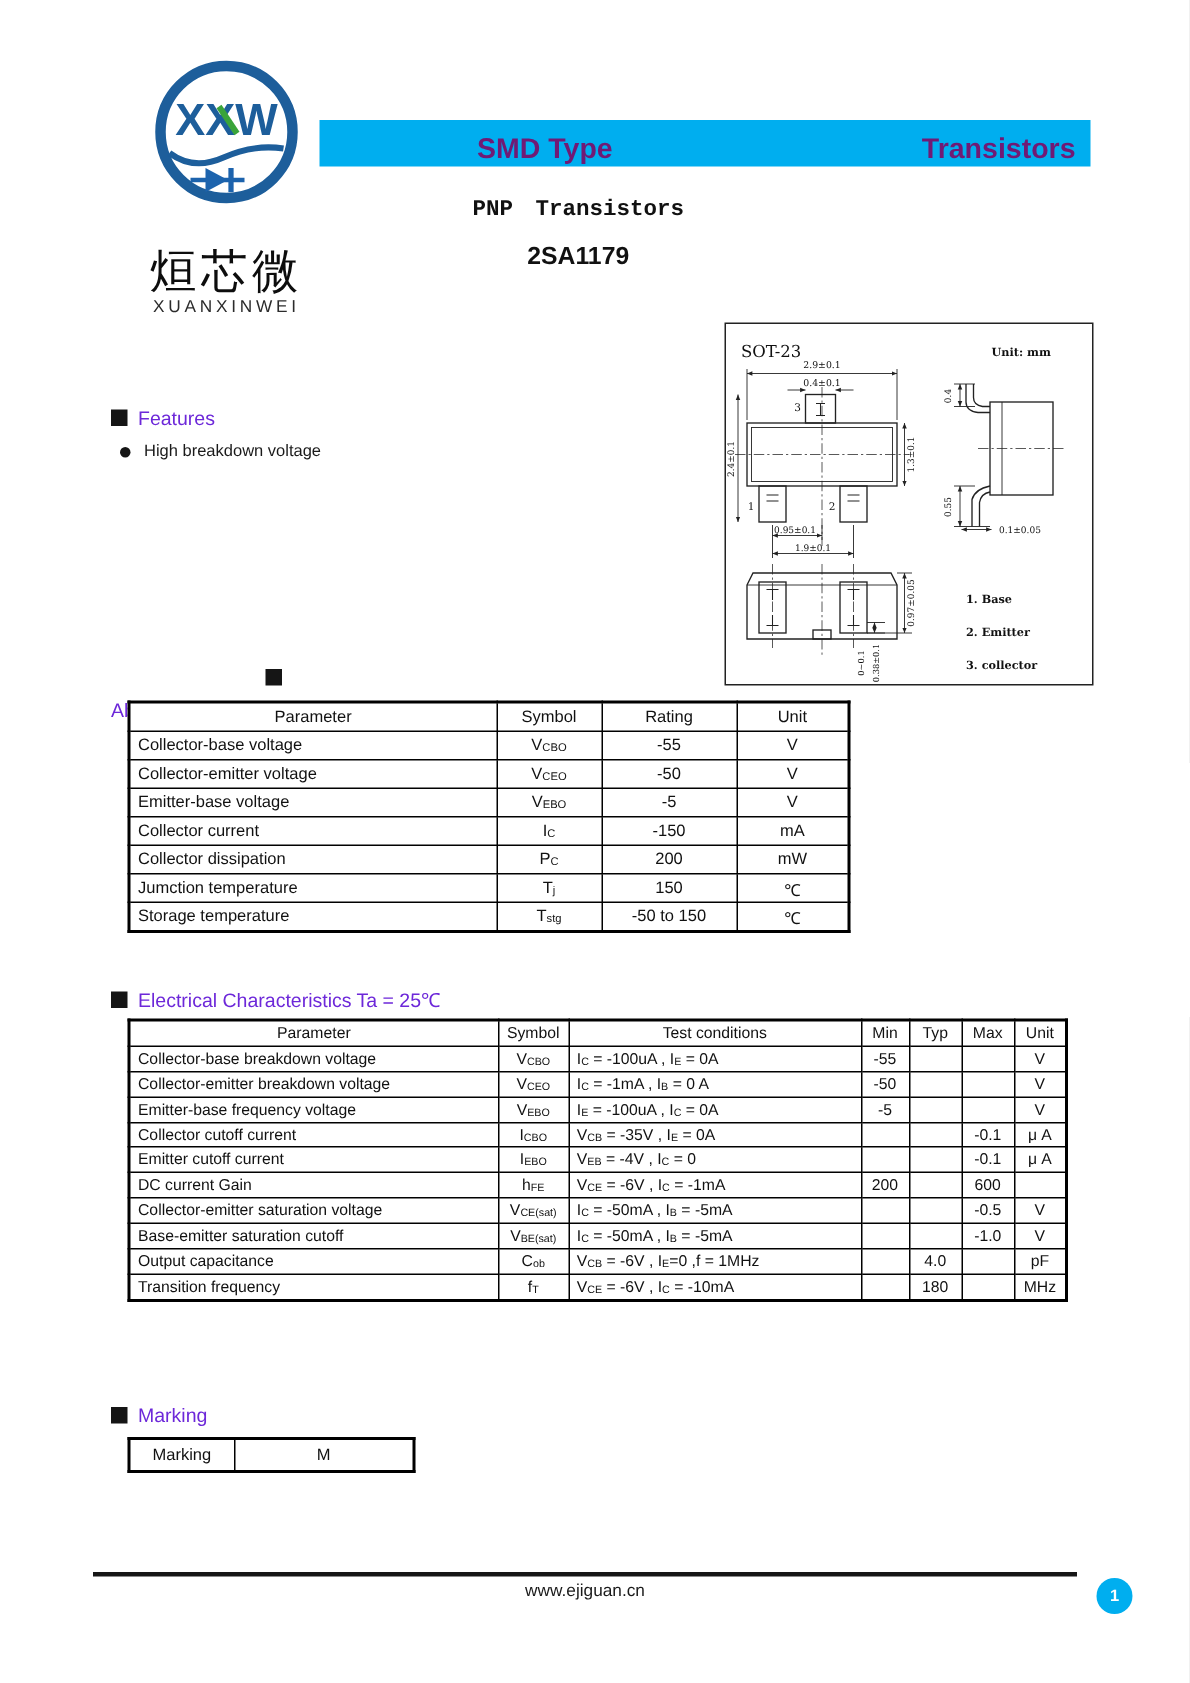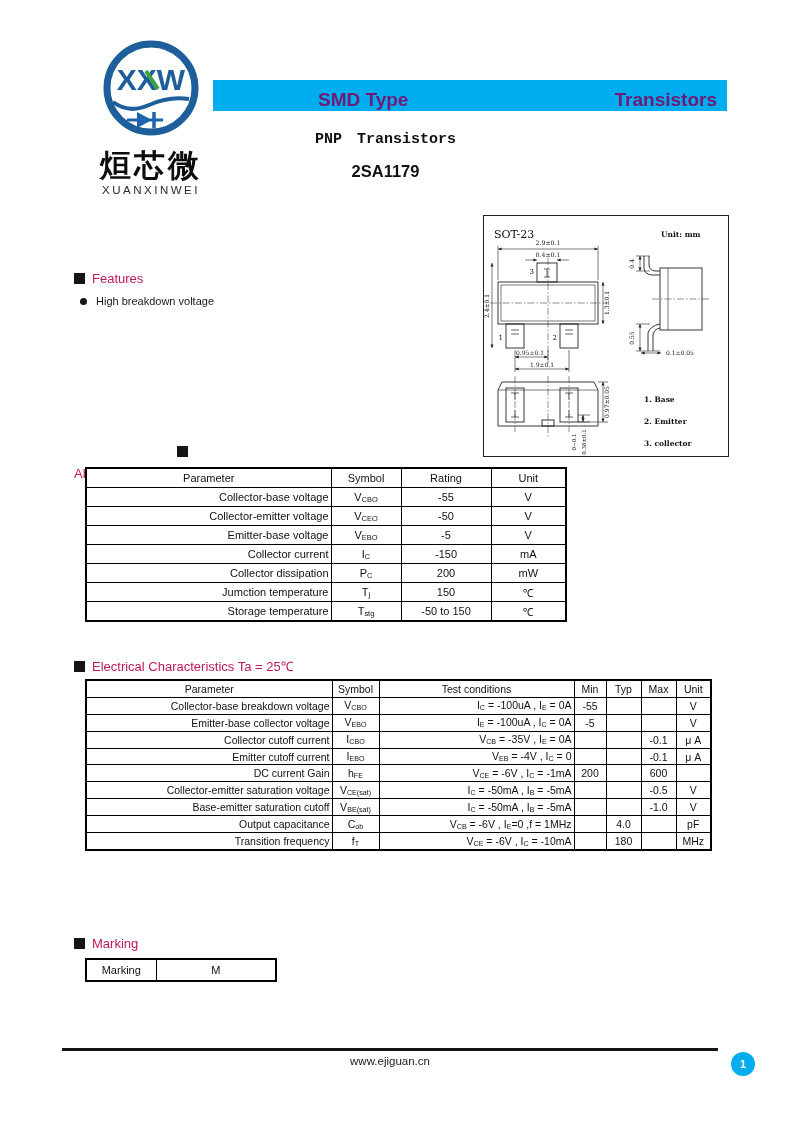--- a/index.html
+++ b/index.html
@@ -1,49 +1,49 @@
 <!DOCTYPE html>
 <html><head>
 <meta charset="utf-8">
 <style>
   html,body{margin:0;padding:0;background:#e8e8e8;}
   .page{position:relative;width:793px;height:1122px;background:#ffffff;margin:0 auto;
         font-family:"Liberation Sans",sans-serif;color:#111;overflow:hidden;}
 
   
   .logo{position:absolute;left:83px;top:38px;width:136px;text-align:center;}
-  .logo-cn{font-size:31px;font-weight:700;letter-spacing:3px;color:#0d0d0d;line-height:1.05;margin-top:4px;}
+  .logo-cn{font-size:31px;font-weight:400;letter-spacing:3px;color:#0d0d0d;line-height:1.05;margin-top:18px;}
   .logo-en{font-size:11.5px;letter-spacing:2.5px;color:#2b2b2b;margin-top:1px;}
 
   
   .topbar{position:absolute;left:213px;top:80px;width:514px;height:31px;background:#00AEEF;
           display:flex;align-items:flex-end;justify-content:space-between;
           padding:0 10px 0 105px;box-sizing:border-box;color:#701a75;font-size:19px;font-weight:700;}
 
   .doc-title{position:absolute;left:213px;top:131px;width:345px;text-align:center;}
   .doc-title .l1{font-size:15px;font-weight:700;word-spacing:6px;font-family:Liberation Mono, monospace;}
   .doc-title .l2{font-size:16.5px;font-weight:700;margin-top:14px;}
 
   
   .pkg-box{position:absolute;left:483px;top:215px;width:244px;height:240px;border:1px solid #222;}
 
   
-  .sec-heading{position:absolute;display:flex;align-items:center;gap:7px;font-size:13px;color:#be185d;justify-content:space-between;}
+  .sec-heading{position:absolute;display:flex;align-items:center;gap:7px;font-size:13px;color:#6d28d9;justify-content:space-between;}
   .sq{width:11px;height:11px;background:#151515;flex:0 0 auto;}
   .feature-item{position:absolute;display:flex;align-items:center;gap:9px;font-size:11px;color:#1a1a1a;}
   .dot{width:7px;height:7px;border-radius:50%;background:#151515;flex:0 0 auto;}
 
   
   table{border-collapse:collapse;table-layout:fixed;position:absolute;background:#fff;}
   .dstable{border:2px solid #000;}
   .dstable td{border:1px solid #000;font-weight:400;white-space:nowrap;overflow:hidden;padding:0 2px;}
   .t1 td{height:18px;font-size:11px;}
   .t2 td{height:15.9px;font-size:10.5px;}
   .t3 td{height:20px;font-size:11px;text-align:center;}
-  td.al{text-align:right;padding-left:5px;}
+  td.al{text-align:left;padding-left:5px;}
   td.ac{text-align:center;}
   sub{font-size:0.68em;vertical-align:-0.12em;}
 
   
   .foot-line{position:absolute;left:62px;top:1048px;width:656px;height:3px;background:#161616;}
   .foot-site{position:absolute;left:62px;top:1055px;width:656px;text-align:center;font-size:11.5px;color:#1a1a1a;}
   .page-bubble{position:absolute;left:731px;top:1052px;width:24px;height:24px;border-radius:50%;
                background:#00AEEF;color:#fff;font-size:11px;font-weight:700;
                display:flex;align-items:center;justify-content:center;}
 
@@ -275,21 +275,30 @@
         <tr>
           <td class="al">Collector-base breakdown voltage</td>
           <td class="ac">V<sub>CBO</sub></td>
           <td class="al">I<sub>C</sub> = -100uA , I<sub>E</sub> = 0A</td>
           <td class="ac">-55</td>
           <td class="ac"></td>
           <td class="ac"></td>
           <td class="ac">V</td>
         </tr>
         <tr>
-          <td class="al">Emitter-base collector voltage</td>
+          <td class="al">Collector-emitter breakdown voltage</td>
+          <td class="ac">V<sub>CEO</sub></td>
+          <td class="al">I<sub>C</sub> = -1mA ,  I<sub>B</sub> = 0 A</td>
+          <td class="ac">-50</td>
+          <td class="ac"></td>
+          <td class="ac"></td>
+          <td class="ac">V</td>
+        </tr>
+        <tr>
+          <td class="al">Emitter-base frequency voltage</td>
           <td class="ac">V<sub>EBO</sub></td>
           <td class="al">I<sub>E</sub> = -100uA , I<sub>C</sub> = 0A</td>
           <td class="ac">-5</td>
           <td class="ac"></td>
           <td class="ac"></td>
           <td class="ac">V</td>
         </tr>
         <tr>
           <td class="al">Collector cutoff current</td>
           <td class="ac">I<sub>CBO</sub></td>

